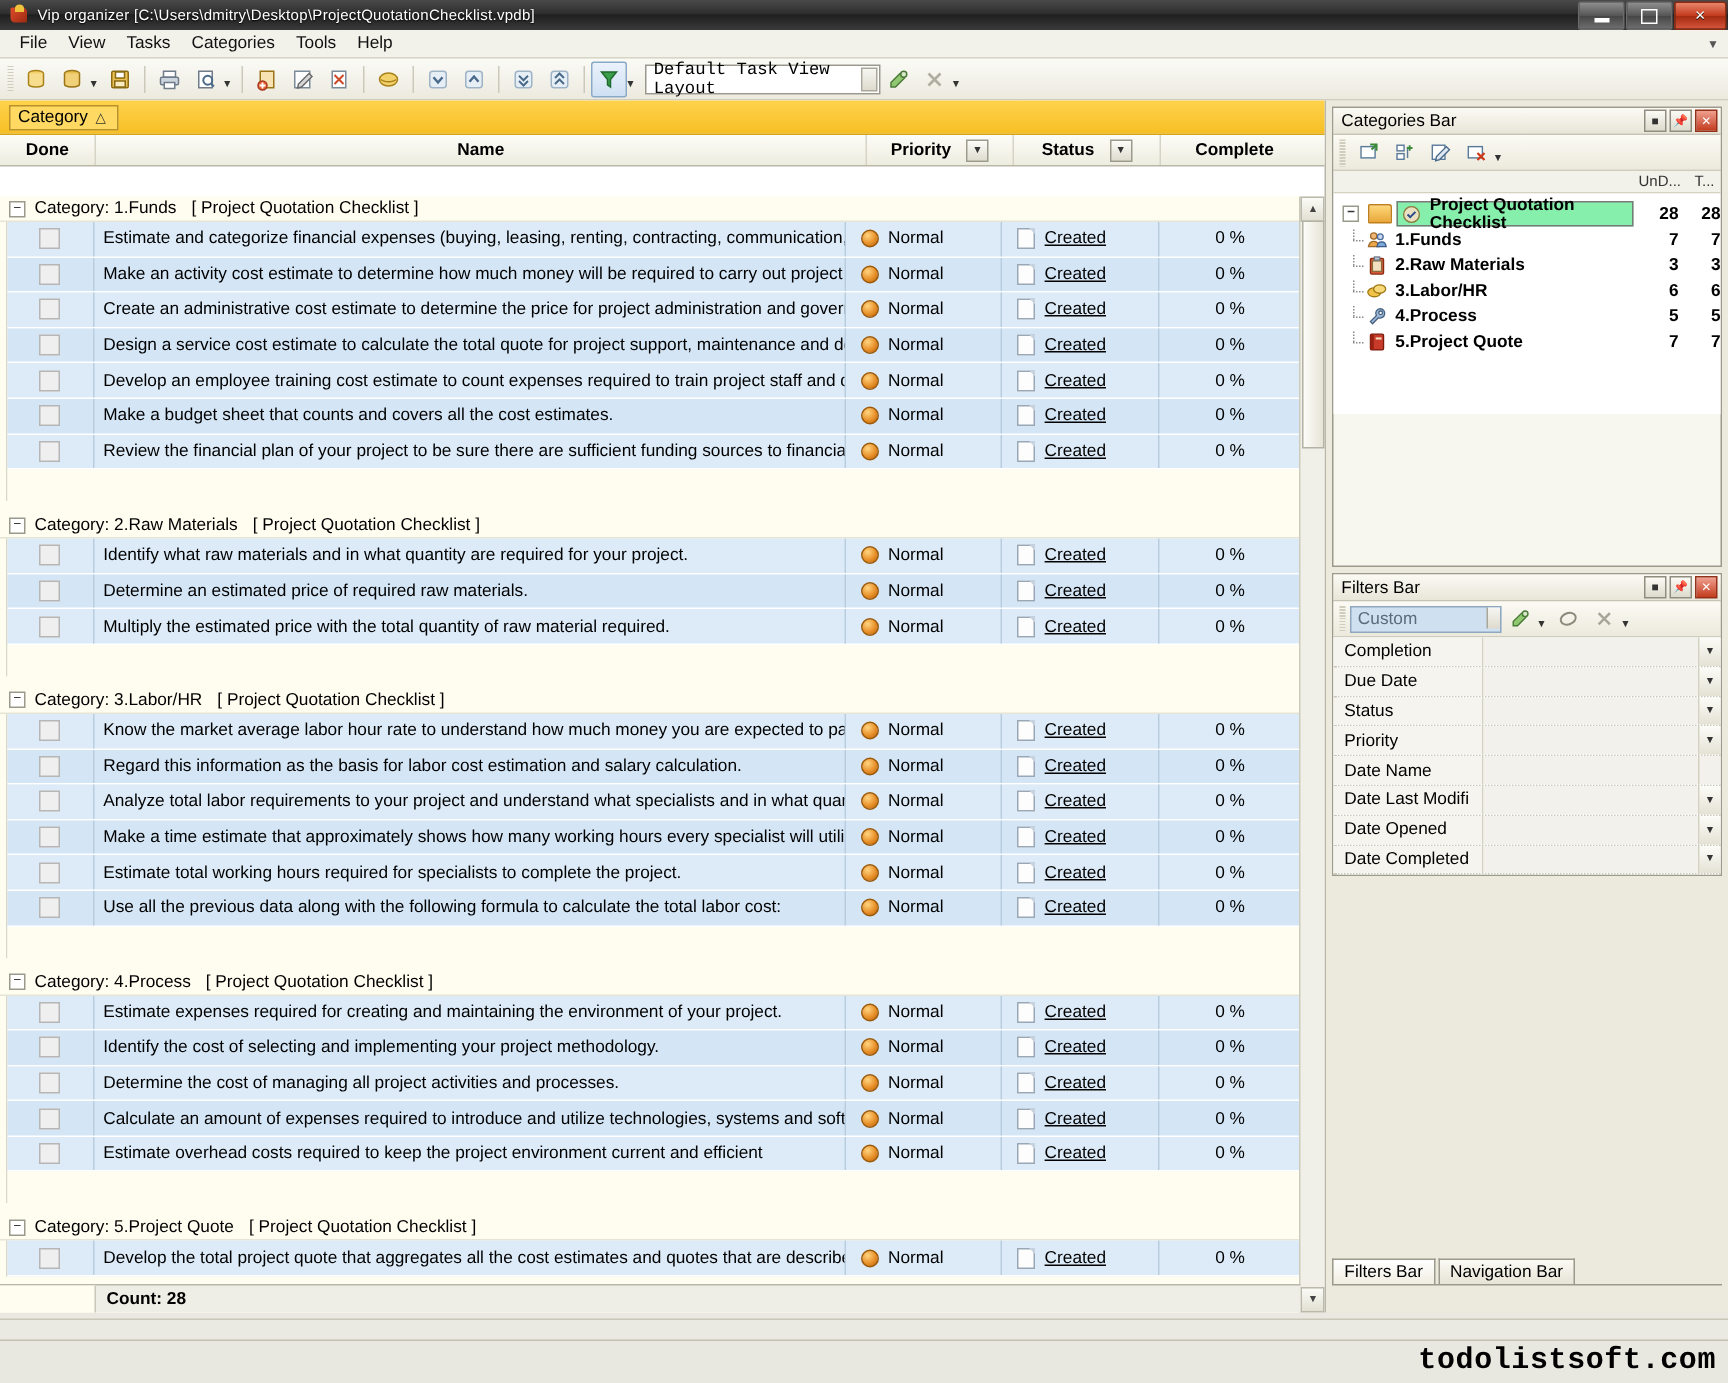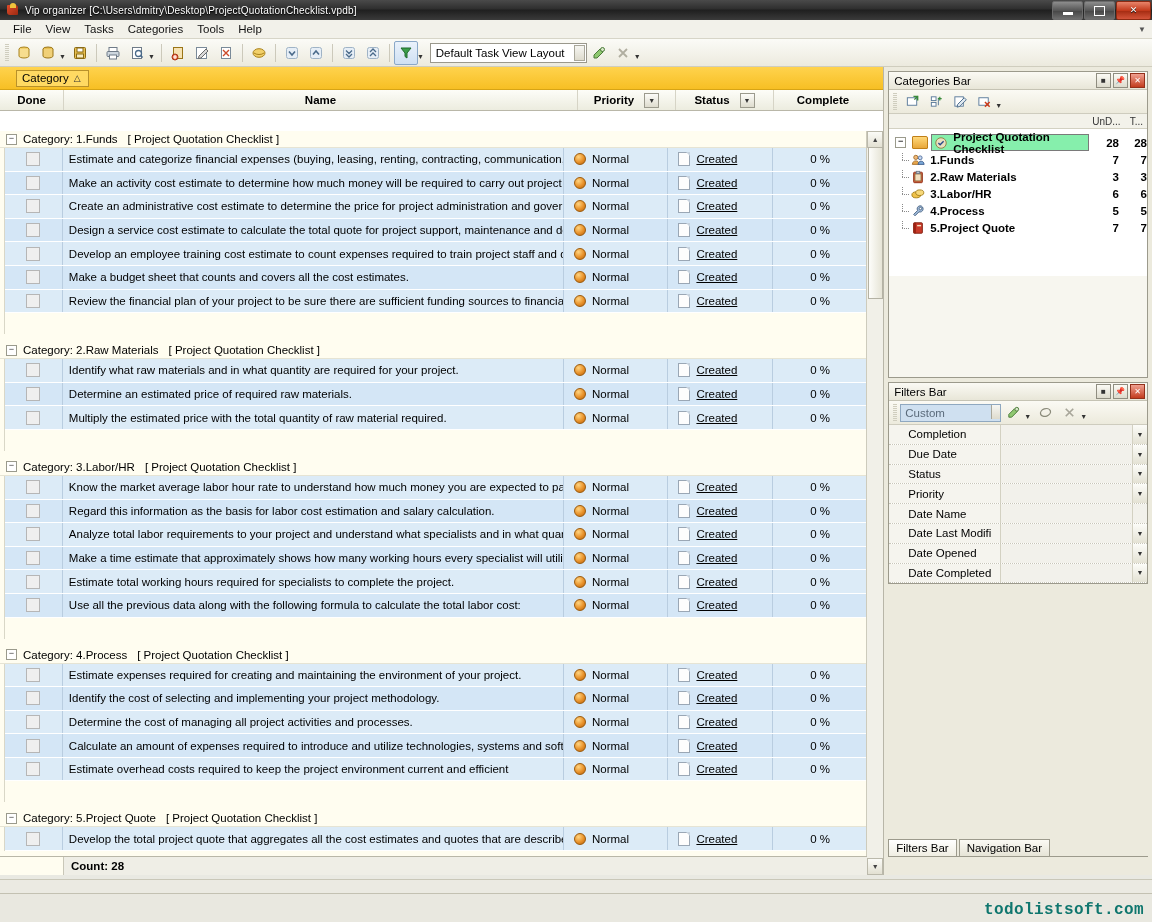--- a/index.html
+++ b/index.html
@@ -45,32 +45,32 @@
   .toolbar{height:27px;background:linear-gradient(to bottom,#fbfbf7,#eceade);
     border-bottom:1px solid #cfcdbe;display:flex;align-items:center;padding-left:5px;}
   .tbtn{width:22px;height:22px;display:flex;align-items:center;justify-content:center;
     position:relative;border:1px solid transparent;border-radius:2px;}
   .tbtn.active{border:1px solid #8aa8c8;background:linear-gradient(to bottom,#eaf2fb,#cfe0f3);}
   .tsep{width:1px;height:18px;background:#ccc9bb;margin:0 4px;}
   .tcaret{font-size:7px;color:#333;margin:0 2px 0 -1px;padding-top:8px;}
   .grip{width:4px;height:18px;margin-right:3px;
     background:repeating-linear-gradient(to bottom,#cfcdbe 0 1px,transparent 1px 2px);}
   .layoutbox{margin-left:4px;height:18px;width:150px;background:#fff;border:1px solid #9a988c;
-    display:flex;align-items:center;padding-left:5px;font-size:11.5px;position:relative;}
+    display:flex;align-items:center;padding-left:5px;font-size:11.5px;position:relative;font-family:Liberation Mono, monospace;}
   .layoutbox .spin{position:absolute;right:1px;top:1px;width:9px;height:14px;
     background:linear-gradient(to bottom,#f6f6f2,#dedbcd);border:1px solid #a9a79a;}
 
   
   .body-wrap{display:flex;height:808px;}
   .left{width:884px;position:relative;background:#fff;border-right:1px solid #b8b6a8;}
   .right{width:268px;background:#eceadd;position:relative;}
 
   
   .groupbar{height:22px;background:linear-gradient(to bottom,#ffd34d,#f7bf24);
-    border-bottom:1px solid #d7a415;display:flex;align-items:center;padding-left:16px;}
+    border-bottom:1px solid #d7a415;display:flex;align-items:center;padding-left:6px;}
   .groupchip{border:1px solid #b9912a;background:#ffd962;padding:1px 7px 2px 5px;
     font-size:11.5px;display:flex;align-items:center;gap:5px;}
   .groupchip .asc{font-size:9px;color:#333;}
 
   
   .colhead{height:20px;background:linear-gradient(to bottom,#fdfdf8,#ececdf);
     border-bottom:1px solid #b9b7a8;display:flex;align-items:stretch;font-weight:bold;font-size:11.5px;}
   .ch{display:flex;align-items:center;justify-content:center;border-right:1px solid #d6d4c6;position:relative;}
   .ch .fbtn{width:13px;height:13px;margin-left:10px;border:1px solid #9b9a8d;
     background:linear-gradient(to bottom,#fcfcf8,#dedcce);display:flex;align-items:center;
@@ -157,40 +157,40 @@
 
   
   .fbar-tool{height:23px;background:linear-gradient(to bottom,#fbfaf4,#eceadc);
     display:flex;align-items:center;padding-left:4px;border-bottom:1px solid #ceccbe;}
   .fcombo{width:95px;height:16px;background:#cfe0f0;border:1px solid #8fa8c0;
     display:flex;align-items:center;padding-left:4px;font-size:11.5px;color:#5b6b7b;position:relative;}
   .fcombo .spin{position:absolute;right:0;top:0;width:8px;height:14px;
     background:linear-gradient(to bottom,#f6f6f2,#dedbcd);border-left:1px solid #a9a79a;}
   .fgrid{background:#fff;}
   .frow{height:18.8px;display:flex;align-items:stretch;border-bottom:1px dotted #c8c6b8;}
-  .flabel{width:92px;display:flex;align-items:center;padding-left:19px;font-size:11.5px;
+  .flabel{width:92px;display:flex;align-items:center;padding-left:7px;font-size:11.5px;
     background:#f5f4ee;border-right:1px solid #d3d1c2;overflow:hidden;white-space:nowrap;}
   .fval{flex:1;background:#f2f1eb;}
   .fdrop{width:14px;border-left:1px solid #d3d1c2;background:linear-gradient(to bottom,#fcfcf8,#e4e2d4);
     display:flex;align-items:center;justify-content:center;font-size:7px;color:#333;}
   .fdrop.none{background:#f2f1eb;border-left:1px solid #d3d1c2;}
 
   
   .tabs{position:absolute;left:4px;right:4px;bottom:18px;height:19px;display:flex;
     align-items:flex-end;border-bottom:1px solid #9c9a8c;}
   .tab{height:16px;padding:0 7px;border:1px solid #9c9a8c;border-bottom:none;
     background:linear-gradient(to bottom,#fbfaf4,#e6e4d6);display:flex;align-items:center;
     font-size:11.5px;margin-right:2px;}
   .tab.active{background:linear-gradient(to bottom,#fff,#f0eee2);}
 
   
   .footer{position:absolute;left:0;right:0;bottom:0;height:28px;background:#e9e8e0;
     border-top:1px solid #c3c1b2;}
   .watermark{position:absolute;right:8px;bottom:3px;font-family:"Liberation Mono",monospace;
-    font-size:16px;font-weight:bold;color:#0f766e;letter-spacing:.4px;}
+    font-size:20px;font-weight:bold;color:#000000;letter-spacing:.4px;}
   .statusstrip{position:absolute;left:0;right:0;bottom:28px;height:14px;background:#ebeae2;
     border-top:1px solid #c9c7b8;}
 </style>
 </head>
 <body>
 
 <div class="app">
 
   <div class="titlebar">
     <span class="ticon"></span>

